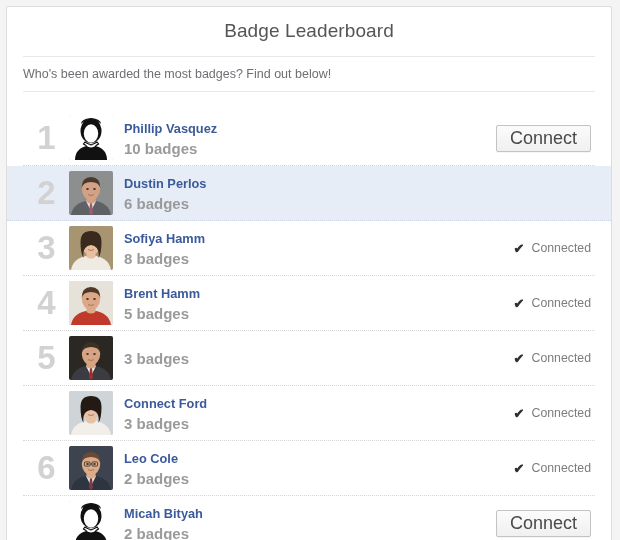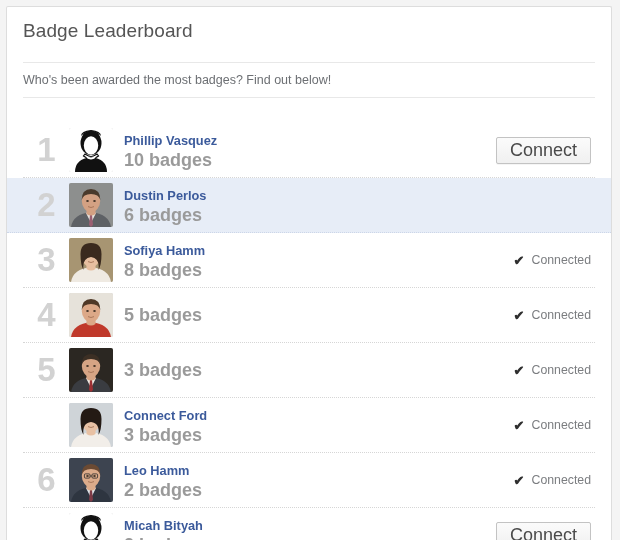--- a/index.html
+++ b/index.html
@@ -30,24 +30,25 @@
   .panel-head {
     padding: 13px 16px 12px 16px;
   }
   .panel-title {
     font-size: 19px;
     font-weight: normal;
     color: #555555;
     line-height: 22px;
     margin: 0;
     letter-spacing: 0.1px;
+    text-align: center;
   }
 
   .subtitle-wrap {
-    margin: 8px 16px;
+    margin: 2px 16px;
     border-top: 1px solid #e8e8e8;
     border-bottom: 1px solid #e8e8e8;
     padding: 9px 0 9px 0;
   }
   .subtitle {
     font-size: 12.5px;
     color: #6c6f73;
     line-height: 16px;
   }
 
@@ -108,21 +109,21 @@
     font-size: 12.8px;
     font-weight: bold;
     color: #3b5a9b;
     text-decoration: none;
     line-height: 16px;
     margin-bottom: 4px;
     cursor: pointer;
   }
   .badge-count {
     display: block;
-    font-size: 18px;
+    font-size: 15px;
     font-weight: bold;
     color: #9a9a9a;
     line-height: 15px;
   }
 
   .action {
     flex: 0 0 auto;
     display: flex;
     align-items: center;
     justify-content: flex-end;
@@ -253,20 +254,21 @@
             <path d="M2 44 q2 -13 20 -15 q18 2 20 15 Z" fill="#c0392b"></path>
             <path d="M17.5 23 h9 v8 q-4.5 3 -9 0 Z" fill="#dca887"></path>
             <ellipse cx="22" cy="18" rx="9.2" ry="11" fill="#dca887"></ellipse>
             <path d="M12.6 17 q0.4 -11 9.4 -11 q9 0 9.4 11 q-1.6 -6 -9.4 -6 q-7.8 0 -9.4 6 Z" fill="#4f3826"></path>
             <ellipse cx="18.5" cy="18" rx="1.3" ry="1.1" fill="#2a2018" opacity="0.85"></ellipse>
             <ellipse cx="25.5" cy="18" rx="1.3" ry="1.1" fill="#2a2018" opacity="0.85"></ellipse>
             <path d="M19 23.6 q3 1.8 6 0" stroke="#9c6a4e" stroke-width="1" fill="none" opacity="0.8"></path>
           </svg>
         </div>
         <div class="info">
+          <a class="person-name">Brent Hamm</a>
           <span class="badge-count">5 badges</span>
         </div>
         <div class="action">
           <span class="connected">
             <span class="check-icon">✔</span>
             <span>Connected</span>
           </span>
         </div>
       </div>
       <div class="row">
@@ -336,21 +338,21 @@
             <ellipse cx="25.5" cy="18" rx="1.3" ry="1.1" fill="#2a2018" opacity="0.85"></ellipse>
             <path d="M19 23.6 q3 1.8 6 0" stroke="#9c6a4e" stroke-width="1" fill="none" opacity="0.8"></path>
             <g stroke="#2b2b2b" stroke-width="0.9" fill="none" opacity="0.9">
               <rect x="15.4" y="15.9" width="5.6" height="4.2" rx="1"></rect>
               <rect x="23" y="15.9" width="5.6" height="4.2" rx="1"></rect>
               <path d="M21 18 h2"></path>
             </g>
           </svg>
         </div>
         <div class="info">
-          <a class="person-name">Leo Hamm</a>
+          <a class="person-name">Leo Cole</a>
           <span class="badge-count">2 badges</span>
         </div>
         <div class="action">
           <span class="connected">
             <span class="check-icon">✔</span>
             <span>Connected</span>
           </span>
         </div>
       </div>
       <div class="row">

